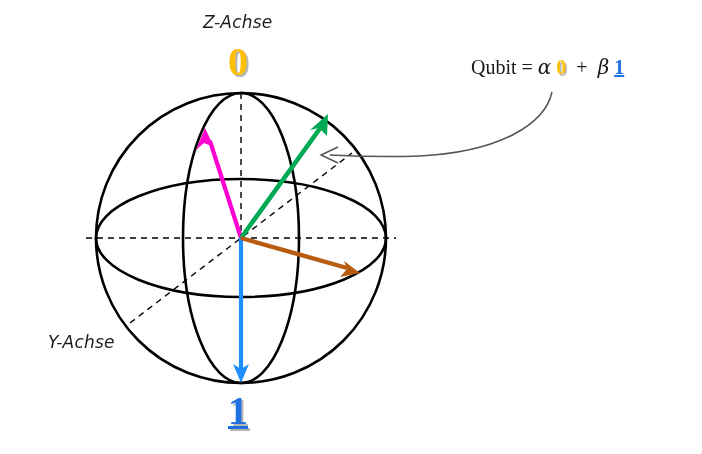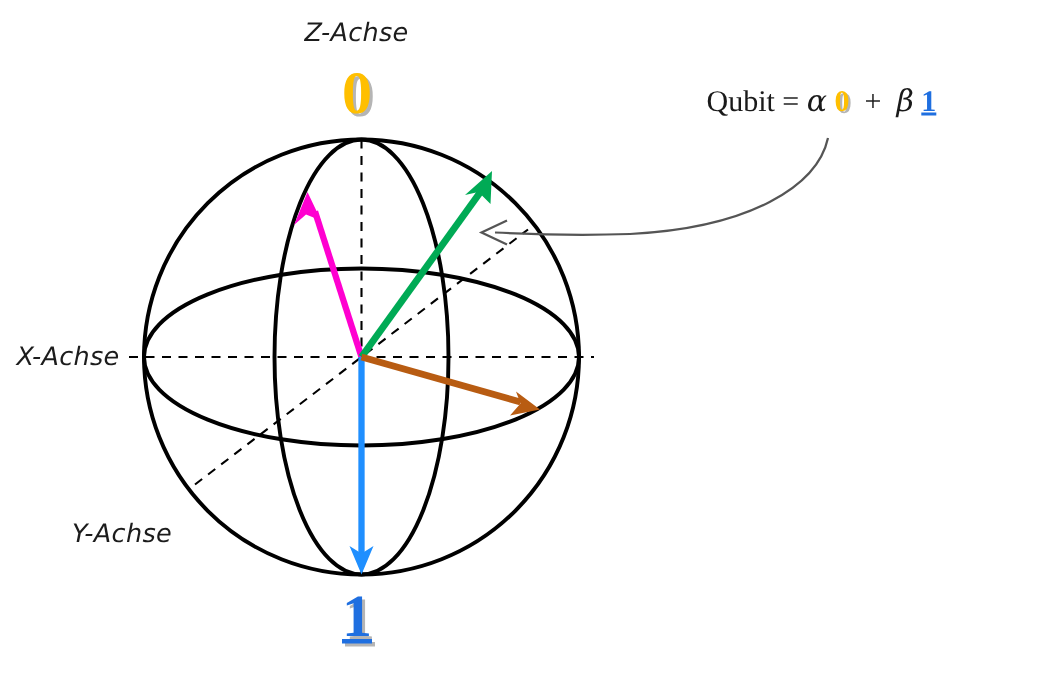--- a/index.html
+++ b/index.html
@@ -112,23 +112,22 @@
     </g>
 
     <g>
       <path d="M 552,92 C 545,124 500,152 420,156 C 390,157 350,156 330,155" fill="none" stroke="#555555" stroke-width="1.5"></path>
       <polyline points="338,147 321,155 338,163" fill="none" stroke="#555555" stroke-width="1.5"></polyline>
     </g>
   </svg>
 
   <div class="lbl axis-label" style="left:203px; top:12px;">Z-Achse</div>
 
-  <div class="lbl axis-label" style="left:11px; top:228px;">X-Achse</div>
 
-  <div class="lbl axis-label" style="left:48px; top:346px;">Y-Achse</div>
+  <div class="lbl axis-label" style="left:48px; top:332px;">Y-Achse</div>
 
   <div class="lbl ket-num ket-zero" style="left:228px; top:42px;">0</div>
 
   <div class="lbl ket-num ket-one" style="left:228px; top:391px;">1</div>
 
   <div class="formula" style="left:471px; top:55px;">
     <span>Qubit</span><span>&nbsp;</span><span>=</span><span>&nbsp;</span><span class="greek">α</span><span>&nbsp;</span><span class="f0">0</span><span>&nbsp;&nbsp;</span><span>+</span><span>&nbsp;&nbsp;</span><span class="greek">β</span><span>&nbsp;</span><span class="f1">1</span>
   </div>
 
 </div>

